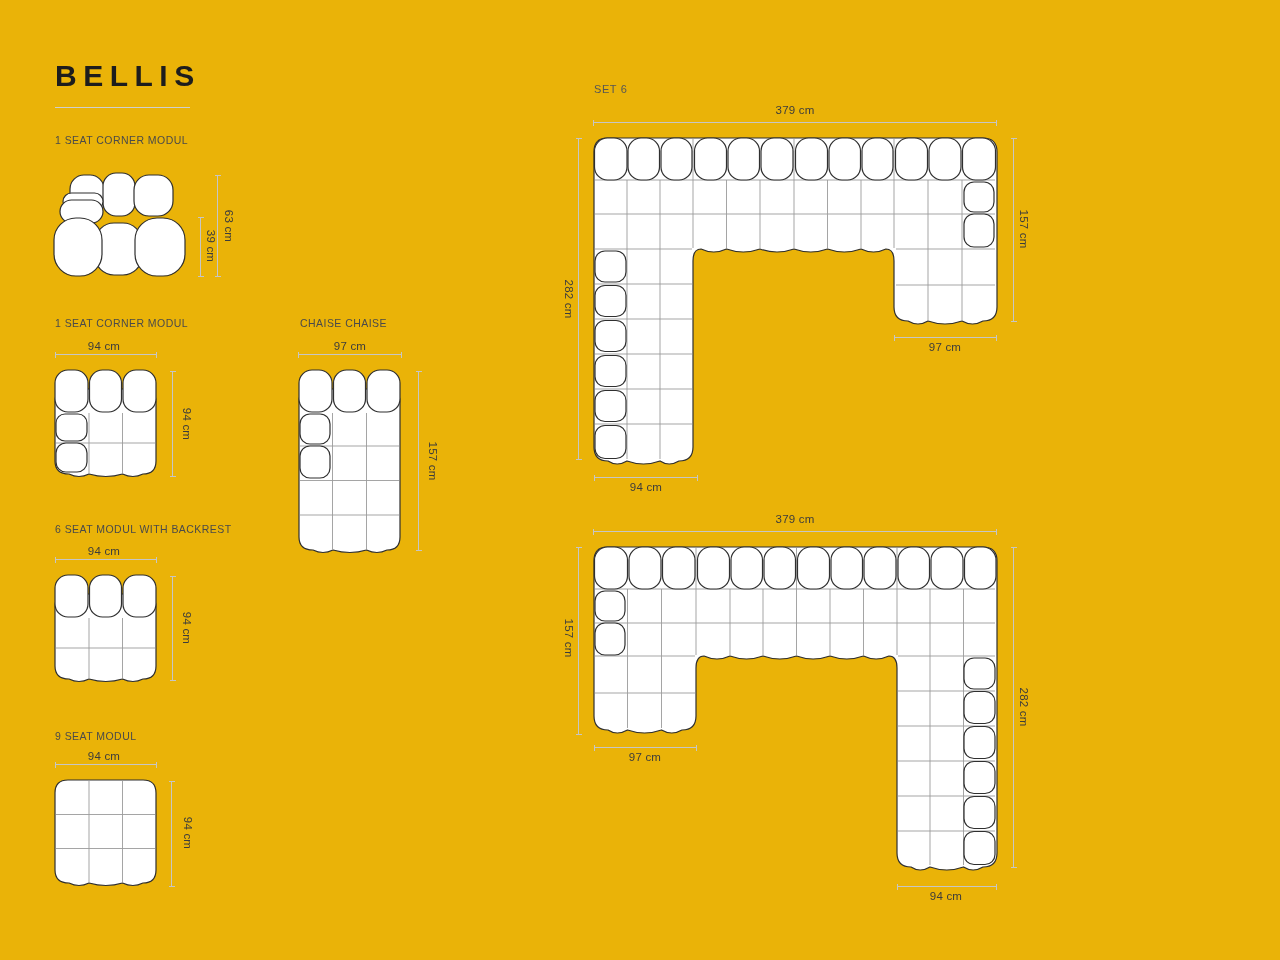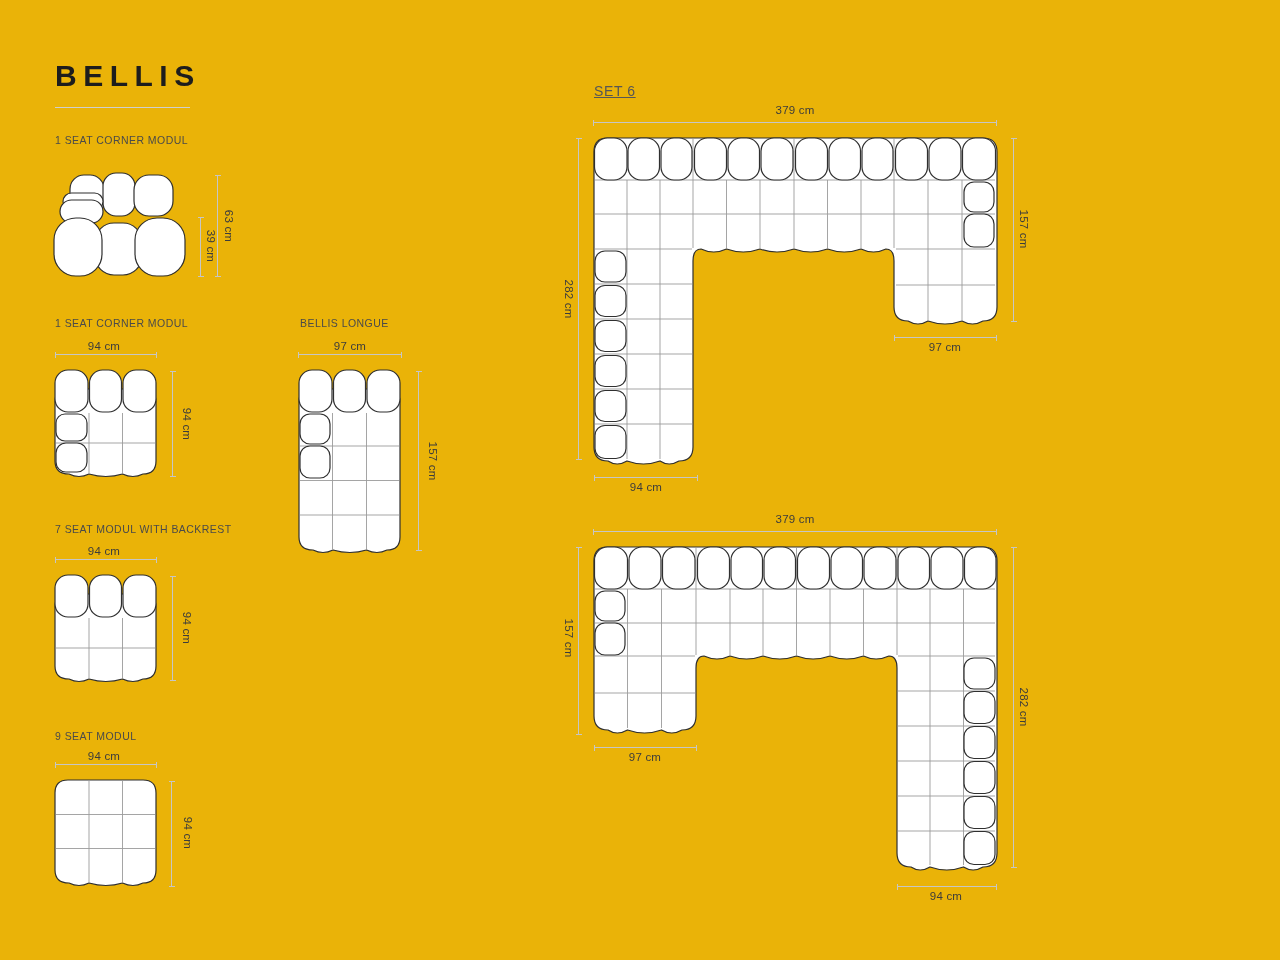--- a/index.html
+++ b/index.html
@@ -2,21 +2,21 @@
 <html><head>
 <meta charset="utf-8">
 <style>
   html,body{margin:0;padding:0;background:#ffffff;}
   body{width:1280px;height:960px;font-family:"Liberation Sans","DejaVu Sans",sans-serif;}
   #canvas{position:relative;width:1280px;height:960px;background:#eab308;overflow:hidden;padding-left:39px;}
 
   .title{position:absolute;font-size:30px;font-weight:700;letter-spacing:6.5px;color:#1d1d1d;line-height:1;}
   .title-rule{position:absolute;height:1px;background:#cfcfcf;}
   .mlabel{position:absolute;font-size:10.5px;color:#4a4a4a;letter-spacing:.45px;white-space:nowrap;line-height:1;}
-  .slabel{position:absolute;font-size:14px;color:#565656;letter-spacing:.6px;white-space:nowrap;line-height:1;text-decoration:underline;}
+  .slabel{position:absolute;font-size:11px;color:#565656;letter-spacing:.6px;white-space:nowrap;line-height:1;}
 
   .dim{position:absolute;font-size:11.5px;color:#3c3c3c;white-space:nowrap;line-height:1;letter-spacing:.2px;}
   .dim.hc{transform:translateX(-50%);}
   .dim.vc{transform:translate(-50%,-50%) rotate(90deg);}
 
   .dl-h{position:absolute;height:1px;background:#c6c6c6;}
   .dl-h::before,.dl-h::after{content:"";position:absolute;top:-2.5px;width:1px;height:6px;background:#c6c6c6;}
   .dl-h::before{left:0;}.dl-h::after{right:0;}
   .dl-v{position:absolute;width:1px;background:#c6c6c6;}
   .dl-v::before,.dl-v::after{content:"";position:absolute;left:-2.5px;height:1px;width:6px;background:#c6c6c6;}
@@ -60,40 +60,40 @@
     <line class="grid" x1="2" y1="74" x2="101" y2="74"></line>
     <rect class="dark" x="1" y="1" width="33" height="42" rx="13"></rect>
     <rect class="dark" x="35.5" y="1" width="32" height="42" rx="13"></rect>
     <rect class="dark" x="69" y="1" width="33" height="42" rx="13"></rect>
     <rect class="dark" x="2" y="45" width="31" height="27" rx="9"></rect>
     <rect class="dark" x="2" y="74" width="31" height="29" rx="10"></rect>
   </svg>
   <div class="dl-v" style="left:172px;top:371px;height:106px;"></div>
   <div class="dim vc" style="left:186px;top:424px;">94 cm</div>
 
-  <div class="mlabel" style="left:300px;top:318px;">BELLIS LONGUE</div>
+  <div class="mlabel" style="left:300px;top:318px;">CHAISE CHAISE</div>
   <div class="dl-h" style="left:298px;top:354px;width:104px;"></div>
   <div class="dim hc" style="left:350px;top:341px;">97 cm</div>
   <svg style="left:298px;top:369px;" width="103" height="188" viewBox="0 0 103 188">
     <path class="dark" d="M13 20 H89 Q102 20 102 33 V168 Q102 181 89 181 Q79 186 68.5 181 Q52 186 35 181 Q25 186 15 181 Q1 181 1 168 V33 Q1 20 13 20 Z"></path>
     <line class="grid" x1="34.5" y1="44" x2="34.5" y2="180"></line>
     <line class="grid" x1="68.5" y1="44" x2="68.5" y2="180"></line>
     <line class="grid" x1="2" y1="77" x2="101" y2="77"></line>
     <line class="grid" x1="2" y1="111.5" x2="101" y2="111.5"></line>
     <line class="grid" x1="2" y1="146" x2="101" y2="146"></line>
     <rect class="dark" x="1" y="1" width="33" height="42" rx="13"></rect>
     <rect class="dark" x="35.5" y="1" width="32" height="42" rx="13"></rect>
     <rect class="dark" x="69" y="1" width="33" height="42" rx="13"></rect>
     <rect class="dark" x="2" y="45" width="30" height="30" rx="10"></rect>
     <rect class="dark" x="2" y="77" width="30" height="32" rx="10"></rect>
   </svg>
   <div class="dl-v" style="left:418px;top:371px;height:180px;"></div>
   <div class="dim vc" style="left:432px;top:461px;">157 cm</div>
 
-  <div class="mlabel" style="left:55px;top:524px;">7 SEAT MODUL WITH BACKREST</div>
+  <div class="mlabel" style="left:55px;top:524px;">6 SEAT MODUL WITH BACKREST</div>
   <div class="dl-h" style="left:55px;top:559px;width:102px;"></div>
   <div class="dim hc" style="left:104px;top:546px;">94 cm</div>
   <svg style="left:54px;top:574px;" width="103" height="112" viewBox="0 0 103 112">
     <path class="dark" d="M13 20 H89 Q102 20 102 33 V92 Q102 105 89 105 Q79 110 68.5 105 Q52 110 35 105 Q25 110 15 105 Q1 105 1 92 V33 Q1 20 13 20 Z"></path>
     <line class="grid" x1="35" y1="44" x2="35" y2="104"></line>
     <line class="grid" x1="68.5" y1="44" x2="68.5" y2="104"></line>
     <line class="grid" x1="2" y1="74" x2="101" y2="74"></line>
     <rect class="dark" x="1" y="1" width="33" height="42" rx="13"></rect>
     <rect class="dark" x="35.5" y="1" width="32" height="42" rx="13"></rect>
     <rect class="dark" x="69" y="1" width="33" height="42" rx="13"></rect>

